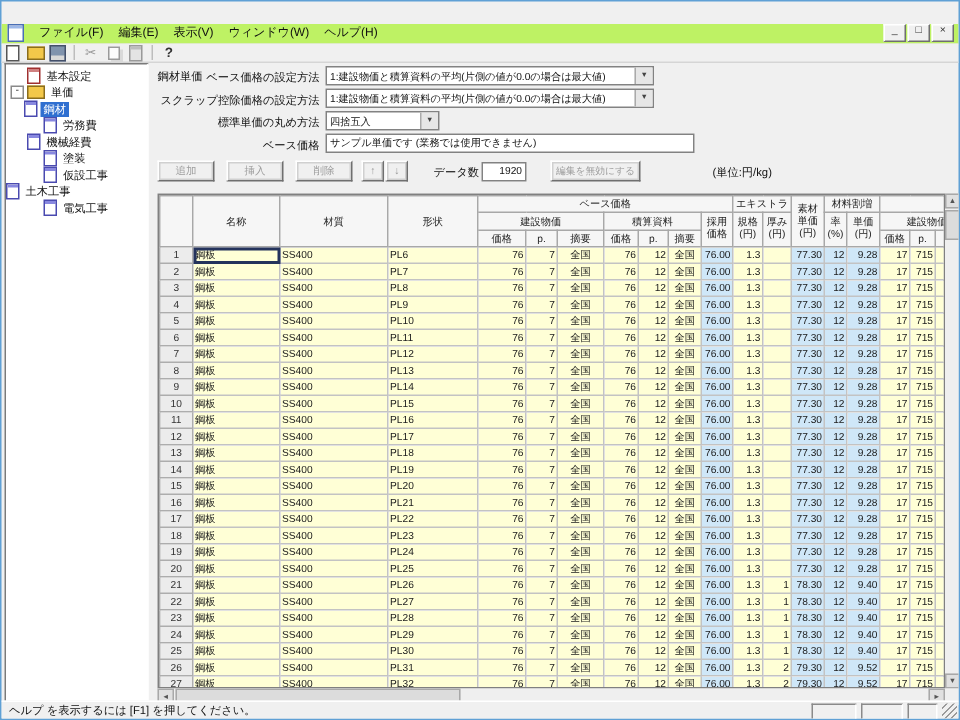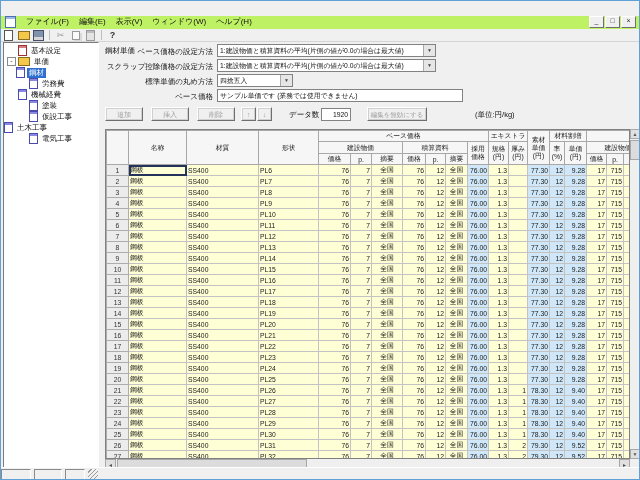--- a/index.html
+++ b/index.html
@@ -830,19 +830,20 @@
   </div>
 
   <div class="sb" style="left:104px;top:458px;width:525px;height:11px;">
     <div class="sbtn" style="left:0;top:0;width:11px;height:11px;line-height:10px;">◄</div>
     <div class="thumb" style="left:12px;top:0;width:190px;height:11px;"></div>
     <div class="sbtn" style="right:0;top:0;width:11px;height:11px;line-height:10px;">►</div>
   </div>
   <div class="sb" style="left:629px;top:458px;width:10px;height:11px;"></div>
 
   <div class="statusbar">
+    <span class="stext">ヘルプ を表示するには [F1] を押してください。</span>
     <span class="spanel" style="width:28px;"></span>
     <span class="spanel" style="width:26px;"></span>
     <span class="spanel" style="width:18px;"></span>
     <span class="grip"></span>
   </div>
 
 </div>
 
 </body></html>

